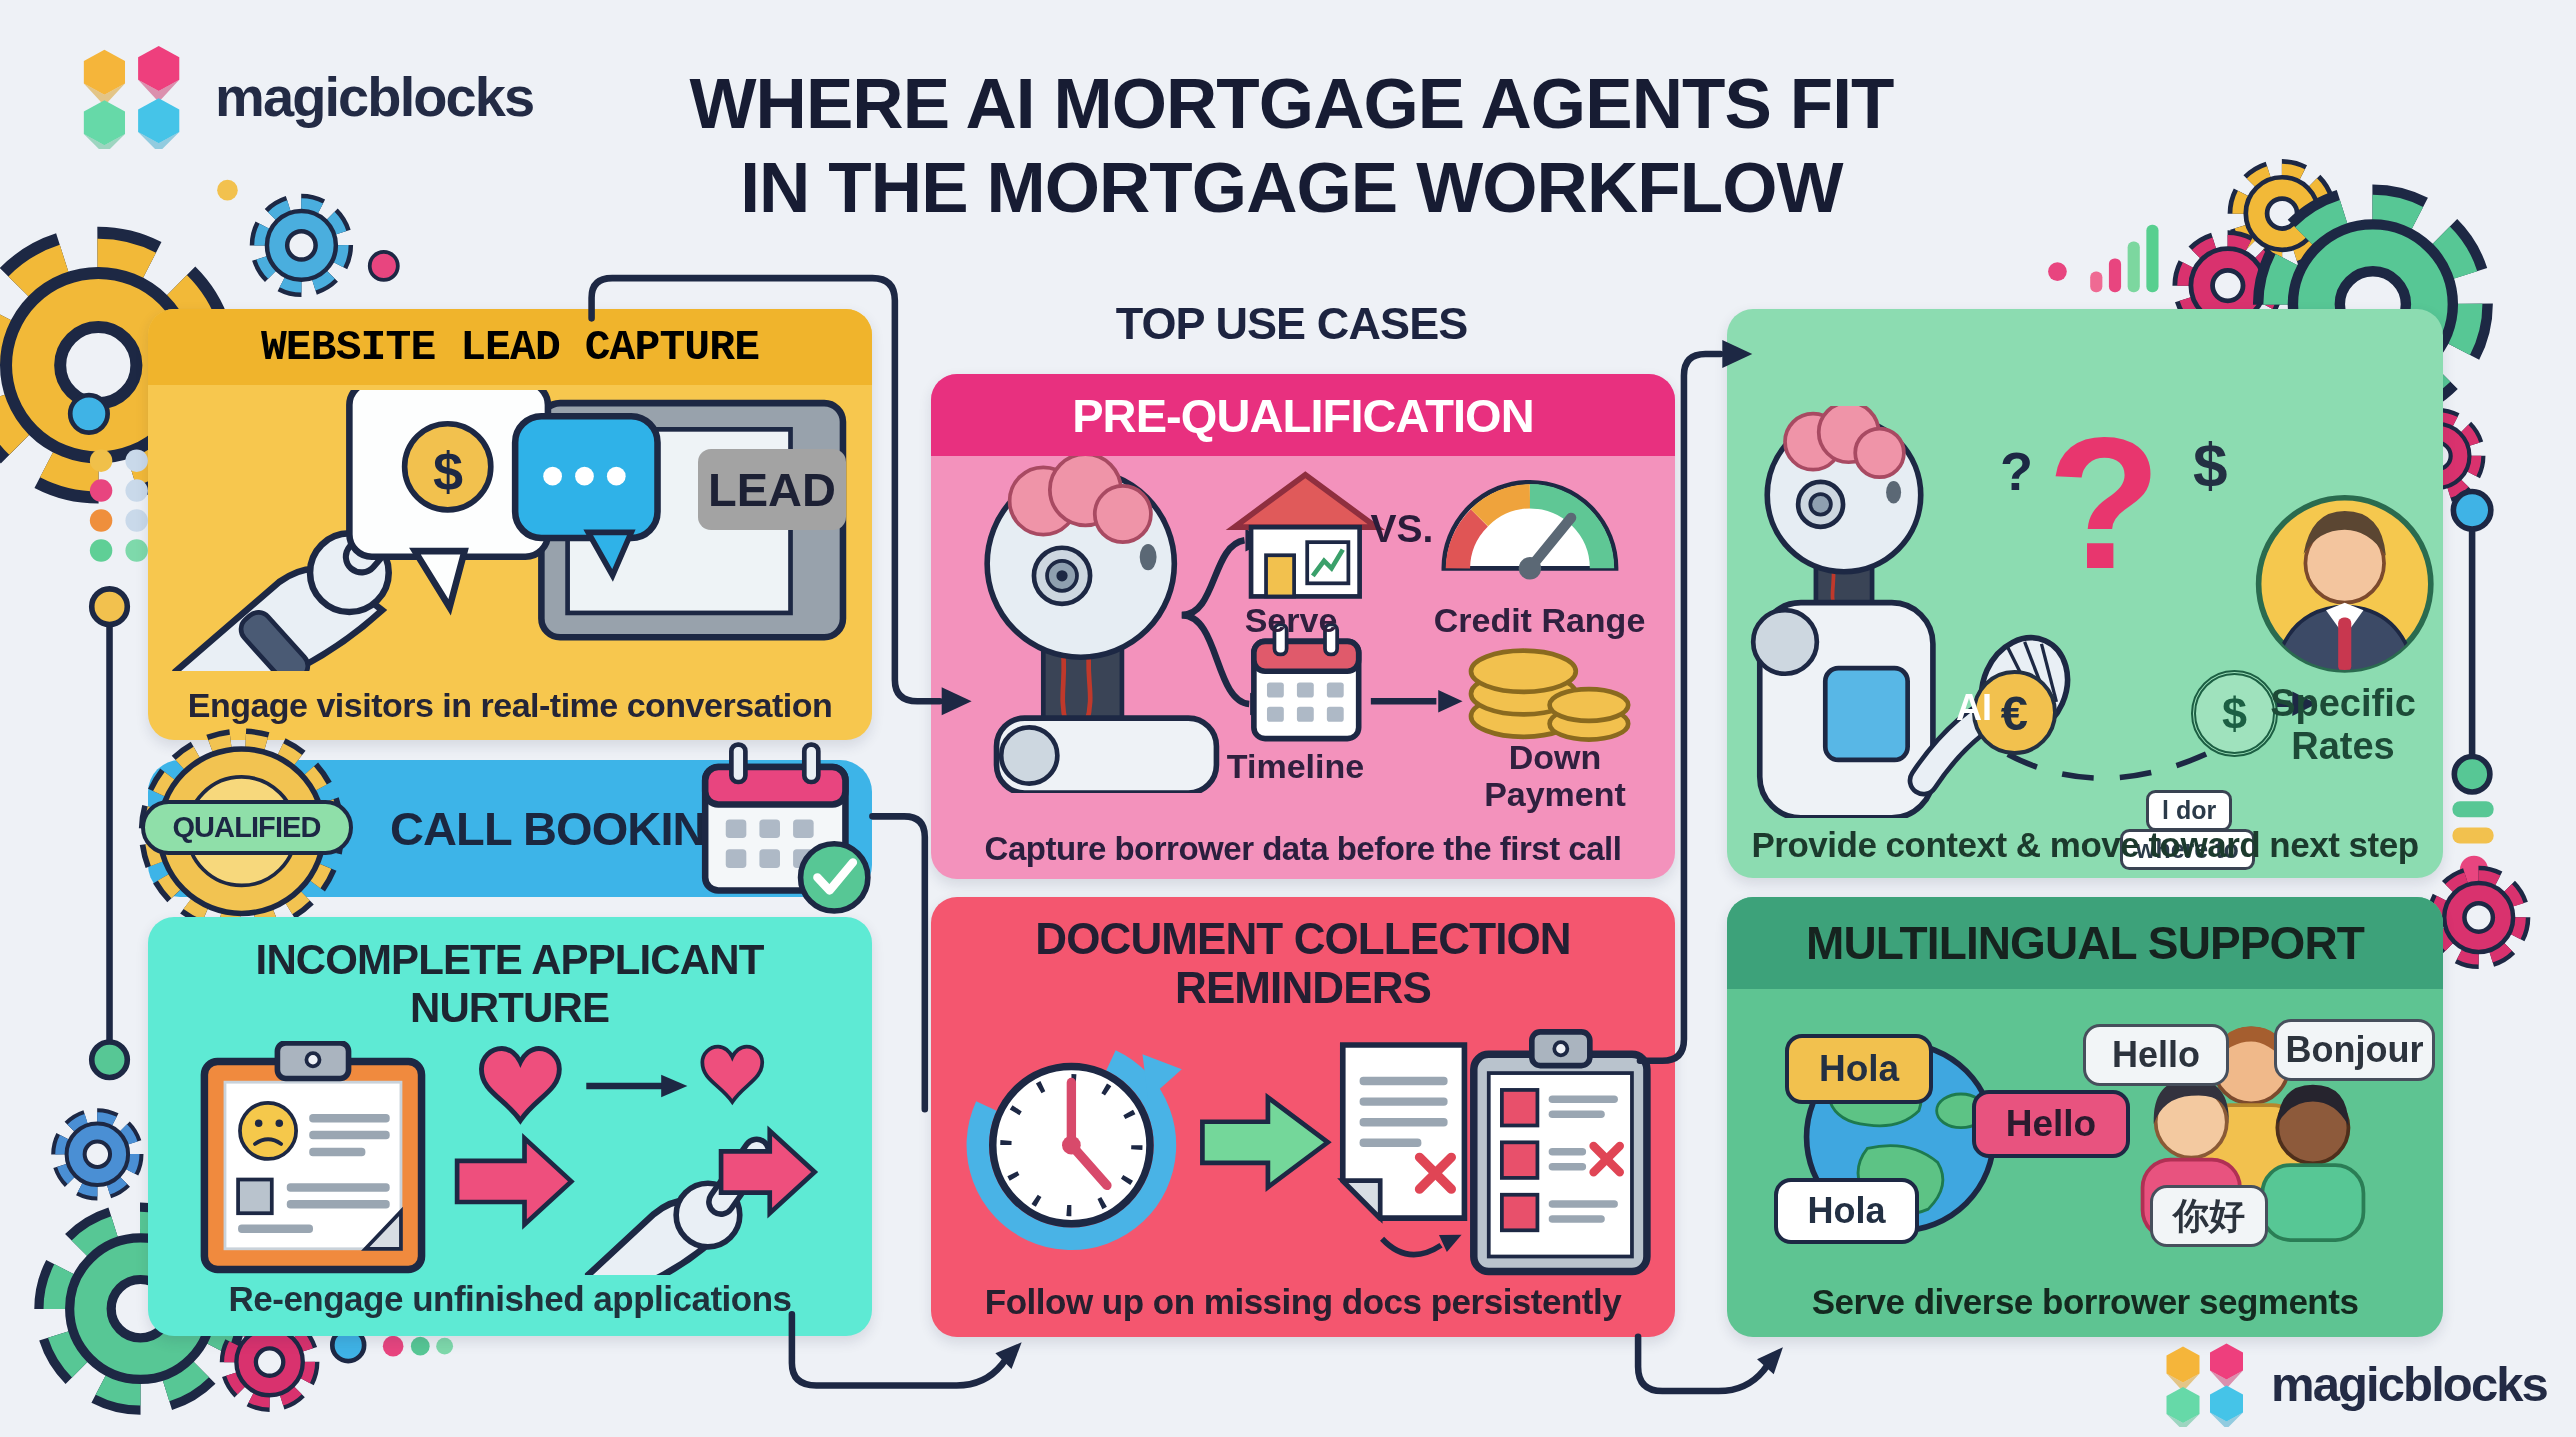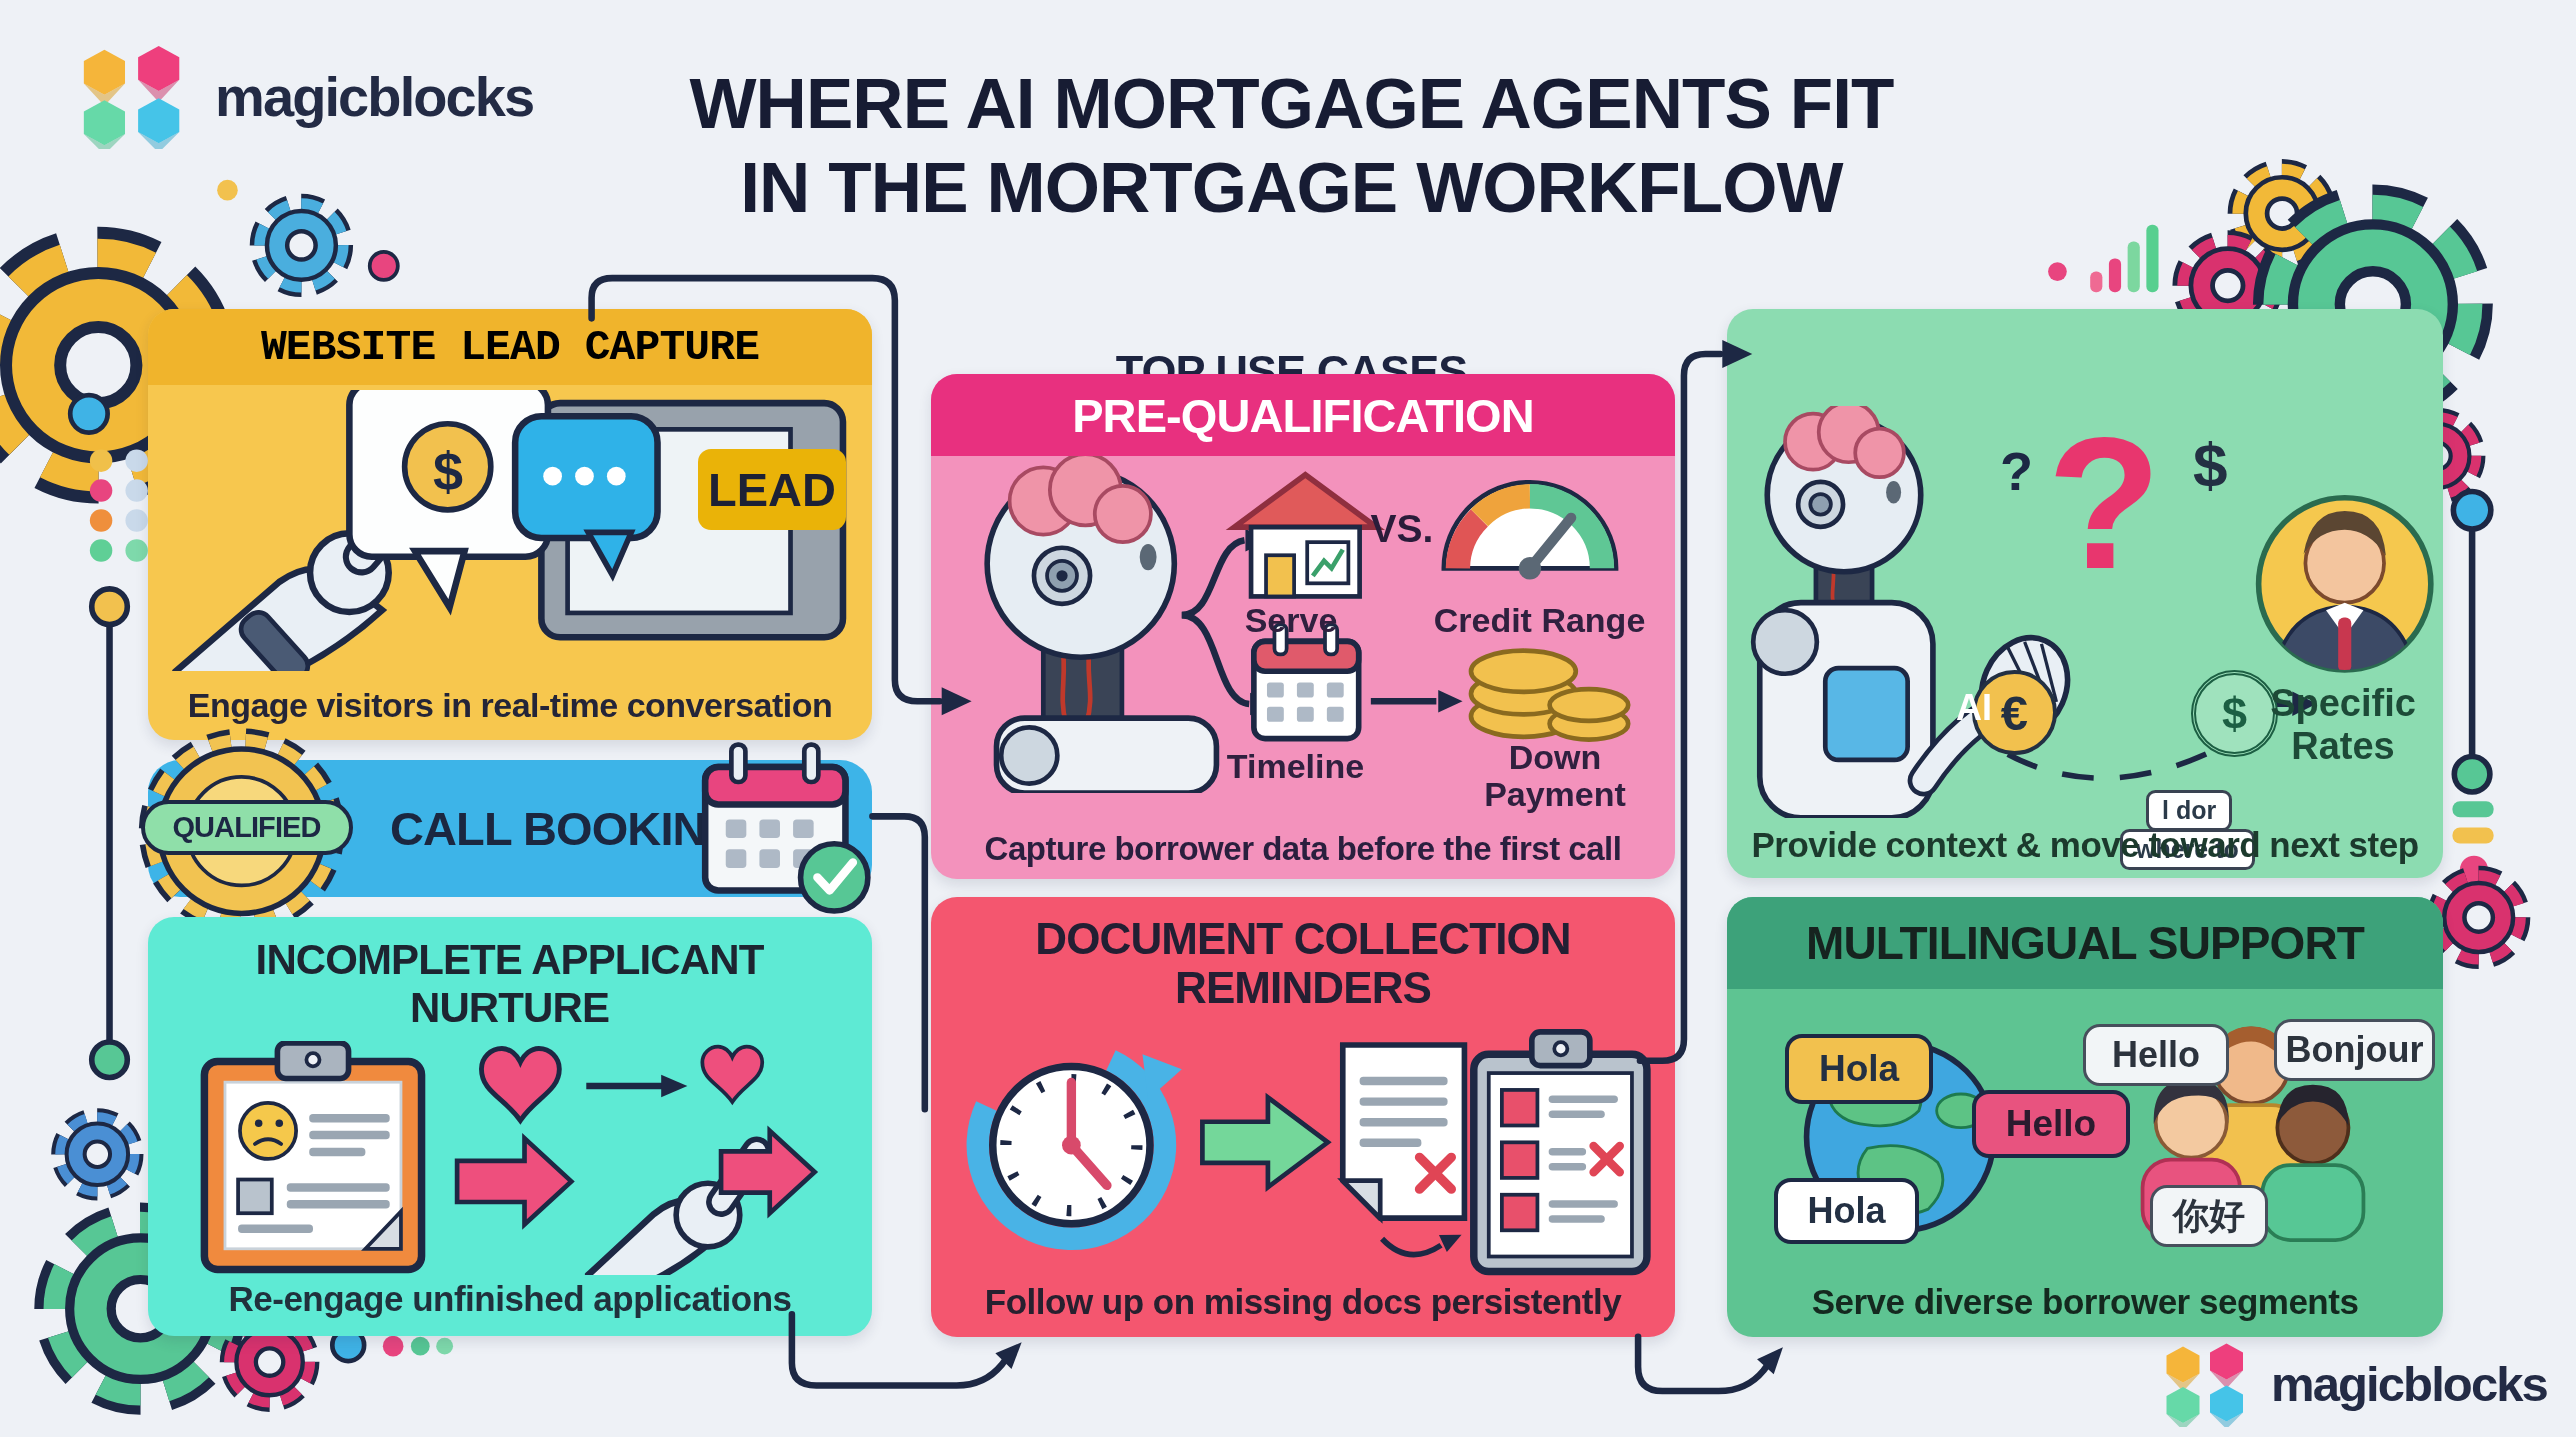--- a/index.html
+++ b/index.html
@@ -18,21 +18,21 @@
   .caption{
     position:absolute;left:17px;right:17px;text-align:center;font-weight:700;letter-spacing:-0.5px;
   }
   .logo-text{font-weight:800;color:#232b45;letter-spacing:-1.9px;}
   .big-title{
     position:absolute;left:580px;top:62px;width:1423px;text-align:center;
     font-size:71px;line-height:1.18;font-weight:900;color:#171c33;letter-spacing:-0.9px;
   }
   .subtitle{
     position:absolute;left:580px;top:298px;width:1423px;text-align:center;
-    font-size:45px;font-weight:900;color:#1d2440;letter-spacing:-0.9px;margin-top:48px;
+    font-size:45px;font-weight:900;color:#1d2440;letter-spacing:-0.9px;
   }
   .chip{
     position:absolute;background:#ffffff;border:3.7px solid #3a4352;border-radius:9.4px;
     font-size:25px;font-weight:700;color:#2b3a49;padding:2.8px 13px;white-space:nowrap;
   }
   .bubble{
     position:absolute;border-radius:17px;font-weight:800;text-align:center;
     display:flex;align-items:center;justify-content:center;white-space:nowrap;
   }
   .lbl{position:absolute;text-align:center;font-weight:800;}
@@ -157,21 +157,21 @@
 
       <g>
         <rect x="392" y="28" width="152" height="130" rx="28" fill="#2fb2e8" stroke="#1d2844" stroke-width="7"></rect>
         <polygon points="470,152 496,198 516,152" fill="#2fb2e8" stroke="#1d2844" stroke-width="6"></polygon>
         <circle cx="432" cy="92" r="10" fill="#ffffff"></circle>
         <circle cx="466" cy="92" r="10" fill="#ffffff"></circle>
         <circle cx="500" cy="92" r="10" fill="#ffffff"></circle>
       </g>
     </svg>
     <div class="abs" style="left:269px;top:131px;width:62px;text-align:center;font-size:54px;font-weight:900;color:#1d2844;">$</div>
-    <div class="abs" style="left:550px;top:140px;width:148px;height:81px;background:#eab308;border-radius:13px;display:flex;align-items:center;justify-content:center;font-size:47px;font-weight:800;color:#1d2135;">LEAD</div>
+    <div class="abs" style="left:550px;top:140px;width:148px;height:81px;background:#a3a3a3;border-radius:13px;display:flex;align-items:center;justify-content:center;font-size:47px;font-weight:800;color:#1d2135;">LEAD</div>
     <div class="caption" style="bottom:15px;font-size:34px;color:#242538;">Engage visitors in real-time conversation</div>
   </div>
 
   <div class="card" style="left:148px;top:760px;width:724px;height:137px;background:#3db4e8;border-radius:32px;box-shadow:none;">
     <svg class="abs" style="left:-26px;top:-43px;overflow:visible;" width="243" height="234" viewBox="0 0 260 250">
       <circle cx="128" cy="122" r="96" fill="none" stroke="#1d2844" stroke-width="28" stroke-dasharray="22 16"></circle>
       <circle cx="128" cy="122" r="96" fill="none" stroke="#f2c351" stroke-width="16" stroke-dasharray="22 16"></circle>
       <circle cx="128" cy="122" r="88" fill="#f2c351" stroke="#1d2844" stroke-width="6"></circle>
       <circle cx="128" cy="122" r="58" fill="#f7d87c" stroke="#1d2844" stroke-width="4"></circle>
     </svg>

